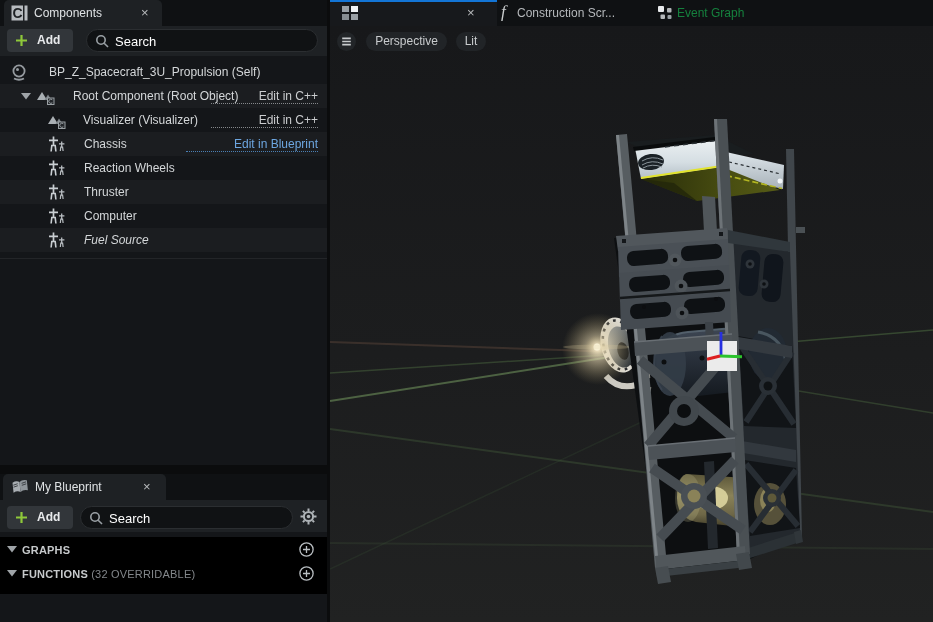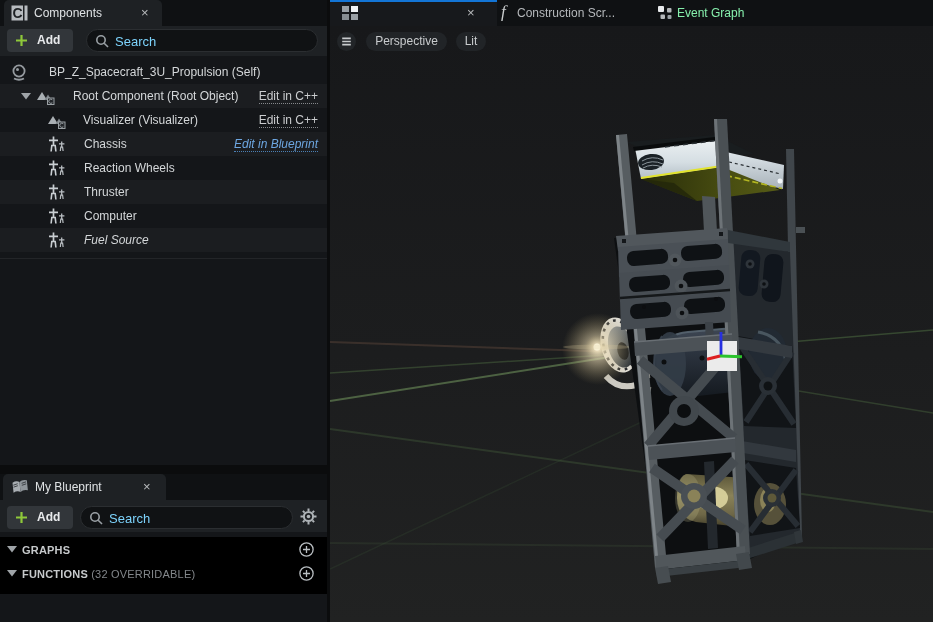--- a/index.html
+++ b/index.html
@@ -9,27 +9,27 @@
 
 #left { position:absolute; left:0; top:0; width:327px; height:622px; background:#141619; }
 .tabbar { position:absolute; left:0; width:327px; height:26px; background:#0f1113; }
 .tab { position:absolute; top:0; height:26px; background:#1e2124; border-radius:5px 5px 0 0; }
 .tabtxt { position:absolute; top:6px; font-size:12px; color:#dfe2e4; }
 .tabx { position:absolute; top:5px; font-size:13px; color:#b8bbbd; }
 .toolbar { position:absolute; left:0; width:327px; height:30px; background:#1e2124; }
 .addbtn { position:absolute; left:7px; width:66px; height:23px; background:#32363a; border-radius:4px; }
 .addtxt { position:absolute; left:30px; top:4px; font-size:12px; font-weight:bold; color:#e8eaec; }
 .search { position:absolute; height:23px; background:#101214; border:1px solid #2b2e31; border-radius:12px; }
-.ph { position:absolute; top:4px; font-size:13px; color:#7dd3fc; }
+.ph { position:absolute; top:4px; font-size:13px; color:#ffffff; }
 .row { position:absolute; left:0; width:327px; height:24px; font-size:12px; color:#d4d7d9; }
 .rlight { background:#1b1d20; }
 .rdark { background:#141619; }
 .rname { position:absolute; top:5px;margin-left:16px; }
-.elink { position:absolute; top:5px; right:9px; font-size:12px; color:#cbcdcf; border-bottom:1px dotted #85888b; }
-.eblue { color:#6da6e0; border-bottom:1px dotted #4a7fb5;font-style:italic; }
+.elink { position:absolute; top:5px; right:9px; font-size:12px; color:#cbcdcf; border-bottom:1px dotted #85888b;padding-left:48px; }
+.eblue { color:#6da6e0; border-bottom:1px dotted #4a7fb5; }
 .hdr { position:absolute; left:0; width:327px; background:#000000; }
 .hdrtxt { position:absolute; left:22px; top:7px; font-size:11px; font-weight:bold; color:#c6c9cb; letter-spacing:0.2px; }
 
 #vp { position:absolute; left:330px; top:0; width:603px; height:622px; background:#0f1113; }
 #vpcontent { position:absolute; left:0; top:26px; width:603px; height:596px; }
 .pill { position:absolute; height:19px; background:#212427; border-radius:10px; color:#c8cbcd; font-size:12px; text-align:center; }
 </style>
 </head>
 <body>
 <div id="root">
@@ -216,21 +216,21 @@
       <span class="tabx" style="left:137px;">×</span>
     </div>
     <span class="abs" style="left:171px;top:2px;font-size:17px;font-style:italic;font-family:'Liberation Serif',serif;color:#c9cccd;">f</span>
     <span class="tabtxt" style="left:187px; color:#b5b8bb;">Construction Scr...</span>
     <svg class="abs" style="left:328px;top:6px;" width="14" height="13" viewBox="0 0 14 13">
           <rect x="0" y="0" width="6" height="6" rx="1" fill="#e8eaec"></rect>
           <rect x="9" y="2" width="4.5" height="4.5" rx="1" fill="#b5b8bb"></rect>
           <rect x="2.5" y="8.5" width="4.5" height="4.5" rx="1" fill="#b5b8bb"></rect>
           <rect x="9.5" y="9" width="4" height="4" rx="1" fill="#9aa0a5"></rect>
         </svg>
-    <span class="tabtxt" style="left:347px; color:#86efac;">Event Graph</span>
+    <span class="tabtxt" style="left:347px; color:#15803d;">Event Graph</span>
   </div>
   <div id="vpcontent">
     <svg width="603" height="596" viewBox="0 0 603 596">
       <defs>
         <linearGradient id="bgg" x1="0" y1="0" x2="0" y2="1">
           <stop offset="0" stop-color="#17181a"></stop>
           <stop offset="0.55" stop-color="#1c1d1e"></stop>
           <stop offset="1" stop-color="#212222"></stop>
         </linearGradient>
         <radialGradient id="glow" cx="0.5" cy="0.5" r="0.5">

